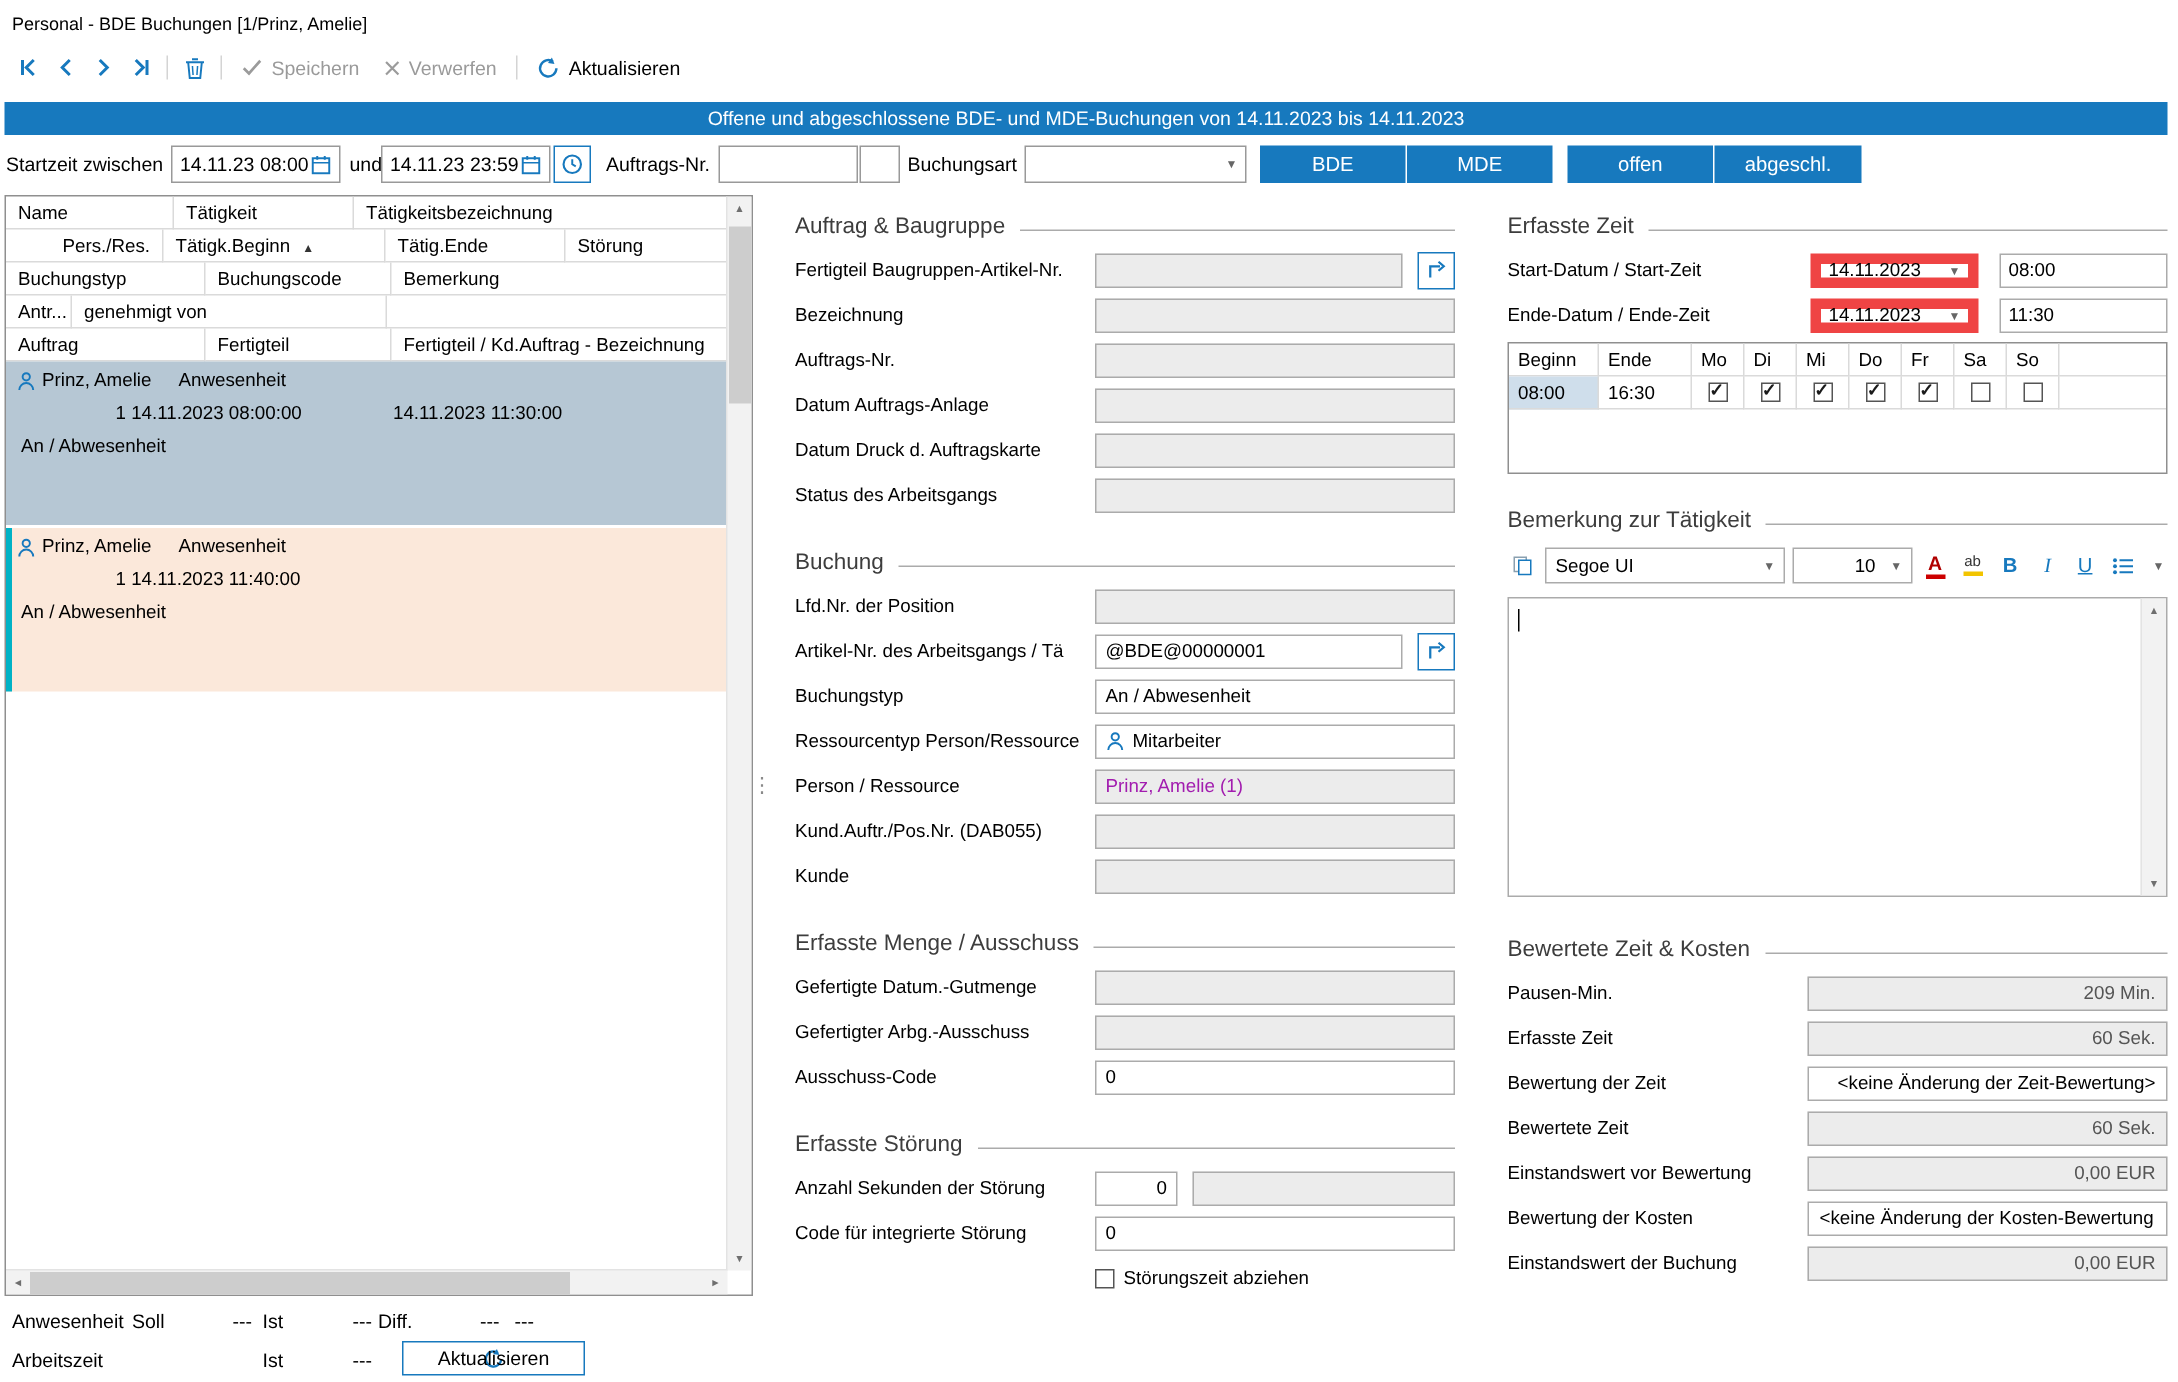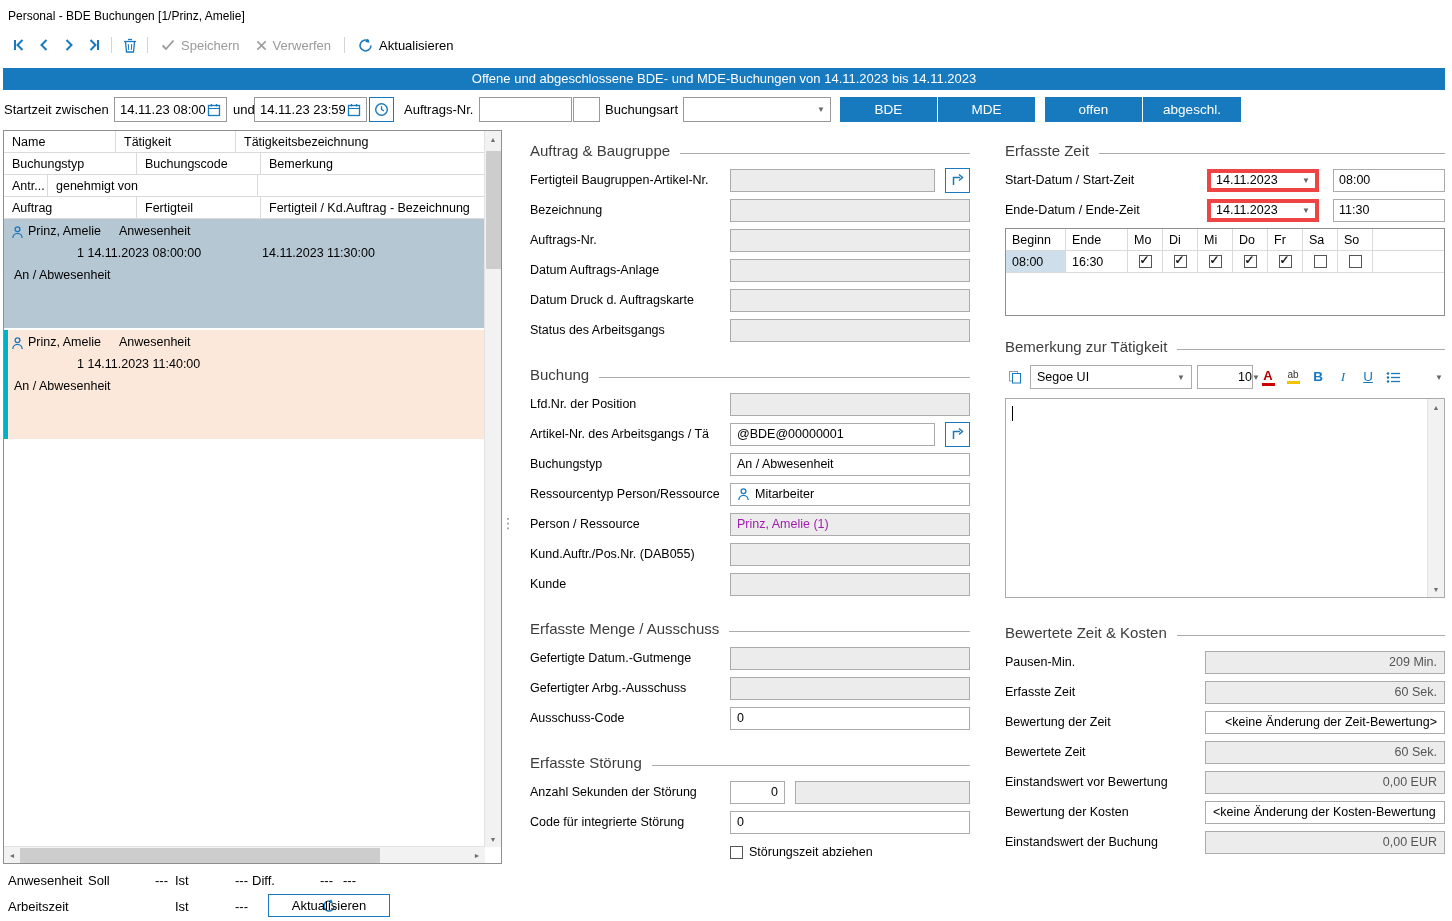--- a/index.html
+++ b/index.html
@@ -87,35 +87,35 @@
   .ibox { flex:1; height:23px; border:1px solid #ababab; background:#ececec; display:flex; align-items:center; padding:0 6px; color:#a21caf; overflow:hidden; white-space:nowrap; }
   .ibox.white { background:#fff; color:#000; }
   .jumpbtn { width:25px; height:25px; border:1px solid #1779be; background:#fff; margin-left:10px; flex:none; display:flex; align-items:center; justify-content:center; }
   .smallbox { flex:none; width:55px; justify-content:flex-end; }
   .gap10 { margin-left:10px; }
   .cbrow { padding-left:200px; }
   .cb { width:13px; height:13px; border:1px solid #555; background:#fff; position:relative; flex:none; }
   .cb.checked::after { content:"✓"; position:absolute; left:0; top:-3px; font-size:12px; font-weight:bold; color:#1a1a1a; }
   .cblab { margin-left:6px; }
 
-  .datebox { width:112px; height:23px; border:4px solid #ef4444; background:#fff; display:flex; align-items:center; padding:0 5px; }
+  .datebox { width:112px; height:23px; border:7px solid #ef4444; background:#fff; display:flex; align-items:center; padding:0 5px; }
   .timebox { width:112px; height:23px; border:1px solid #ababab; background:#fff; display:flex; align-items:center; padding:0 5px; margin-left:14px; }
 
   .ptitle { font-size:12.5px; margin:10px 0 4px 0; }
   .ptable { width:440px; height:88px; border:1px solid #8f8f8f; background:#fff; font-size:12.5px; }
   .prow { display:flex; height:22px; }
   .pc { border-right:1px solid #dadada; border-bottom:1px solid #dadada; padding-left:6px; display:flex; align-items:center; white-space:nowrap; overflow:hidden; }
   .pc.center { justify-content:center; padding-left:0; }
   .pc.grow { flex:1; border-right:none; }
   .pw60{width:60px} .pw62{width:62px} .pw35{width:35px}
   .selcell { background:#cfdeeb; }
 
   .rtoolbar { display:flex; align-items:center; height:26px; margin-top:6px; gap:5px; font-size:12.5px; }
   .combo { height:24px; border:1px solid #ababab; background:#fff; display:flex; align-items:center; padding:0 6px; }
-  .fontcombo { width:162px; } .sizecombo { width:56px;padding-left:40px; }
+  .fontcombo { width:162px; } .sizecombo { width:80px;padding-left:40px; }
   .rtbtn { min-width:20px; height:22px; display:flex; flex-direction:column; align-items:center; justify-content:center; line-height:1; }
   .fcA { font-size:13px; font-weight:bold; color:#b00000; }
   .colorbar { width:13px; height:3px; background:#cc0000; margin-top:1px; }
   .hlab { font-size:10px; color:#333; }
   .hlbar { width:13px; height:3px; background:#f2c400; margin-top:1px; }
   .boldb { color:#1779be; font-weight:bold; font-size:13.5px; }
   .italb { color:#1779be; font-style:italic; font-size:13.5px; font-family:"Liberation Serif", serif; }
   .undb  { color:#1779be; text-decoration:underline; font-size:13.5px; }
   .spacer { flex:1; }
   .ovf { font-size:8px; color:#666; margin-right:2px; }
@@ -247,20 +247,28 @@
   <div class="bluebtn p-open">offen</div>
   <div class="bluebtn p-closed">abgeschl.</div>
 </div>
 
 <div class="gridpanel">
   <div class="ghead">
     <div class="ghrow">
       <div class="ghcell w112">Name</div>
       <div class="ghcell w120">Tätigkeit</div>
       <div class="ghcell grow">Tätigkeitsbezeichnung</div>
+    </div>
+    <div class="ghrow">
+      <div class="ghcell w105 alignr">Pers./Res.</div>
+      <div class="ghcell w148">
+        <span>Tätigk.Beginn</span><span class="sorticon">▲</span>
+      </div>
+      <div class="ghcell w120">Tätig.Ende</div>
+      <div class="ghcell grow">Störung</div>
     </div>
     <div class="ghrow">
       <div class="ghcell w133">Buchungstyp</div>
       <div class="ghcell w124">Buchungscode</div>
       <div class="ghcell grow">Bemerkung</div>
     </div>
     <div class="ghrow">
       <div class="ghcell w44">Antr...</div>
       <div class="ghcell w210">genehmigt von</div>
       <div class="ghcell grow"></div>

